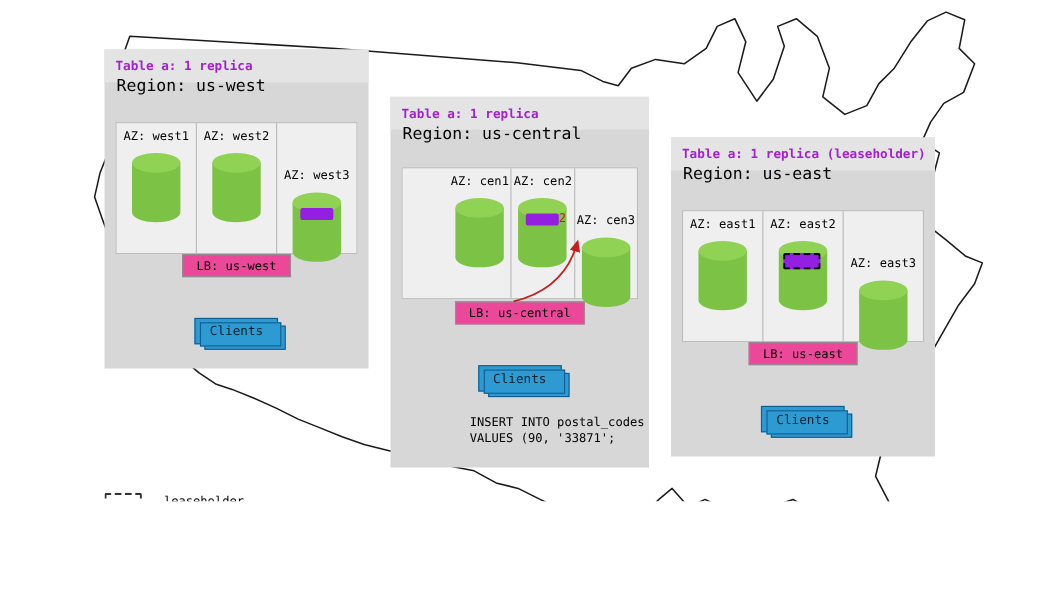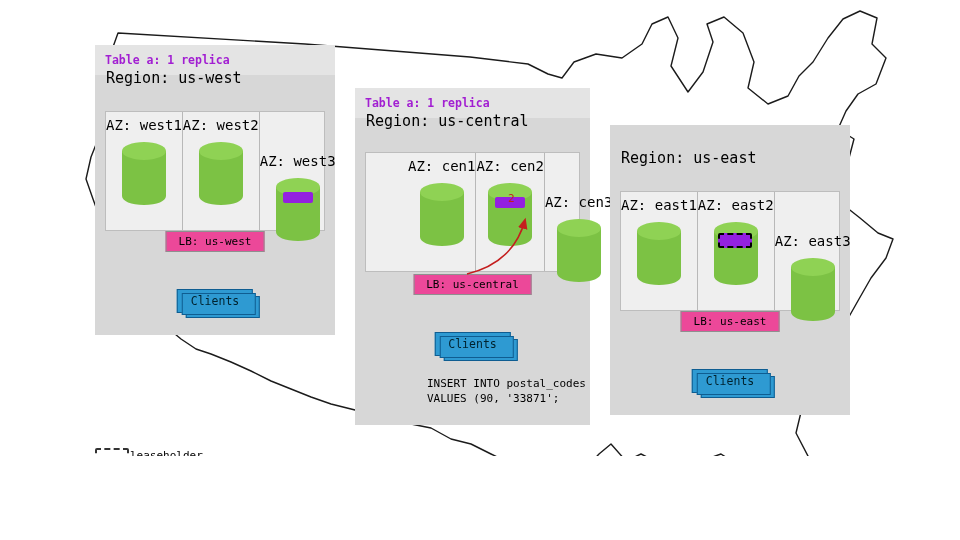--- a/index.html
+++ b/index.html
@@ -24,21 +24,21 @@
   .az-grid {
     position:absolute; top:66px; left:10px; right:10px; height:120px;
     background:#efefef; border:1px solid #bdbdbd; display:flex; box-sizing:border-box;
   }
   .panel-central .az-grid { top:64px;padding-left:42px; }
   .az-col {
     flex:1; display:flex; flex-direction:column; align-items:center;
     padding-top:5px; border-right:1px solid #b8b8b8;
   }
   .az-col:last-child { border-right:none;margin-top:36px; }
-  .az-label { font-size:14px; color:#000; white-space:nowrap; }
+  .az-label { font-size:11px; color:#000; white-space:nowrap; }
 
   .cyl { position:relative; margin-top:8px; width:46px; height:66px; }
   .replica {
     position:absolute; top:15px; left:8px; width:30px; height:11px;
     background:#9320e0; border-radius:2px;
   }
   .replica.leaseholder { top:12px; left:5px; border:2px dashed #000; }
 
   .lb-box {
     position:absolute; top:186px; left:50%; transform:translateX(-50%);
@@ -60,21 +60,21 @@
   .sql-text {
     position:absolute; top:288px; left:72px; font-size:11px; line-height:15px;
     color:#000; white-space:pre;
   }
 
   .arrow-overlay { position:absolute; left:0; top:0; pointer-events:none; }
   .arrow-label { position:absolute; top:104px; left:153px; color:#c41e1e; font-size:11px; }
 
   .legend {
     position:absolute; left:95px; top:448px; display:flex; align-items:center;
-    gap:1px; font-size:11px; color:#000;
+    gap:20px; font-size:11px; color:#000;
   }
   .legend-swatch {
     display:inline-block; width:30px; height:10px; background:#fff;
     border:2px dashed #333; border-radius:2px;
   }
 </style>
 </head>
 <body>
 
 <div class="stage">
@@ -162,20 +162,21 @@
         <marker id="arrowhead" markerWidth="8" markerHeight="8" refX="5.5" refY="3" orient="auto">
           <path d="M0 0 L7 3 L0 6 Z" fill="#c41e1e"></path>
         </marker>
       </defs>
       <path d="M112 186 C 145 178, 163 158, 170 132" stroke="#c41e1e" stroke-width="1.6" fill="none" marker-end="url(#arrowhead)"></path>
     </svg>
     <div class="arrow-label">2</div>
   </div>
 
   <div class="panel panel-east">
+    <div class="panel-header">Table a: 1 replica (leaseholder)</div>
     <div class="region-label">Region: us-east</div>
     <div class="az-grid">
       <div class="az-col">
         <div class="az-label">AZ: east1</div>
         <div class="cyl">
           <svg width="46" height="66" viewBox="0 0 46 66">
             <path d="M1 10 L1 55 C1 60 10 64 23 64 C36 64 45 60 45 55 L45 10 Z" fill="#7cc244"></path>
             <ellipse cx="23" cy="10" rx="22" ry="9" fill="#8fd254"></ellipse>
           </svg>
         </div>

